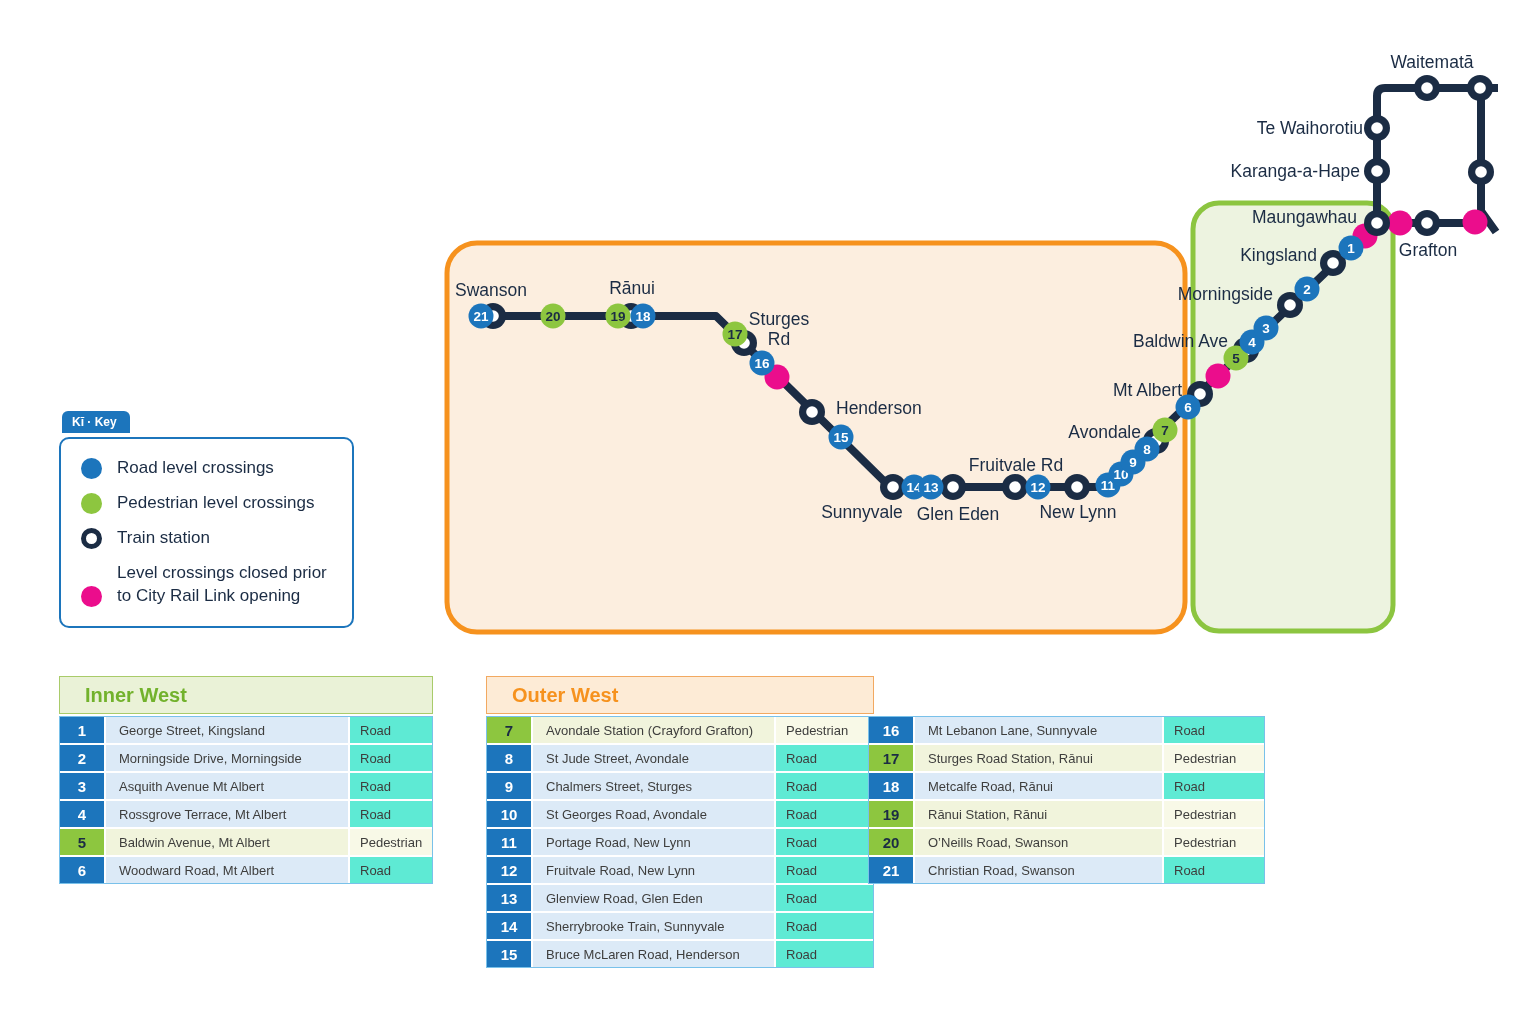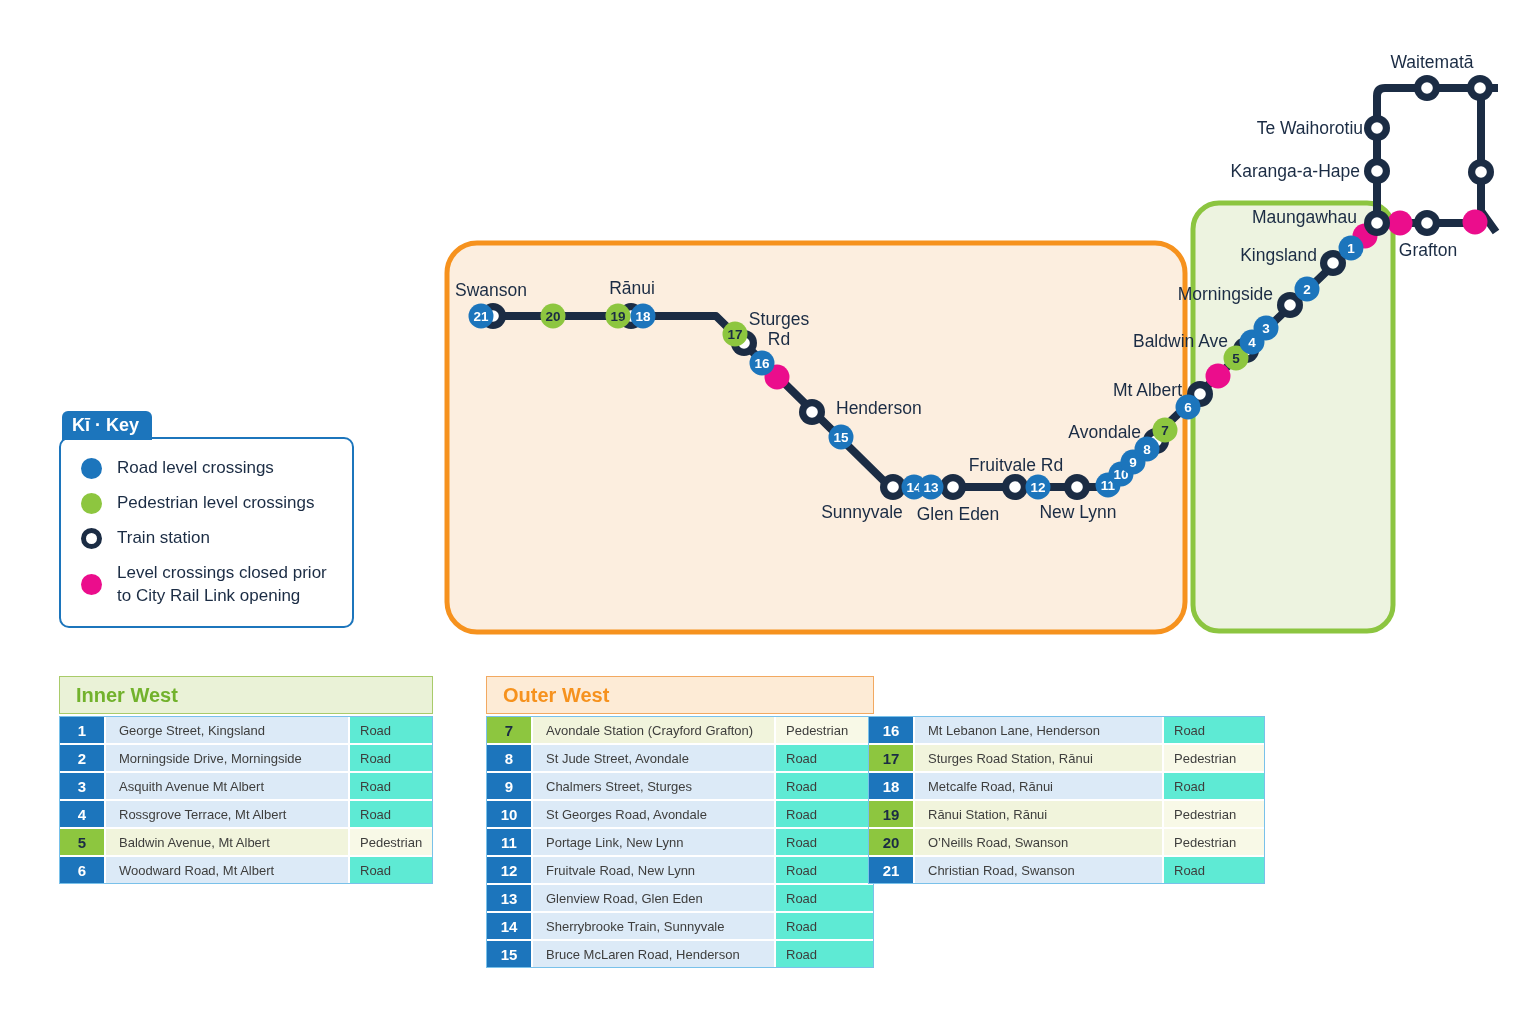--- a/index.html
+++ b/index.html
@@ -2,37 +2,37 @@
 <html><head>
 <meta charset="utf-8">
 <style>
   *{box-sizing:border-box;margin:0;padding:0}
   html,body{width:1535px;height:1010px;background:#fff;font-family:"Liberation Sans",sans-serif;overflow:hidden}
   .canvas{position:relative;width:1535px;height:1010px}
   #map-svg{position:absolute;left:0;top:0}
 
   
   .key-tab{position:absolute;left:62px;top:411px;background:#1C75BC;color:#fff;
-    font-size:18px;font-weight:bold;padding:4px 13px 4px 10px;border-radius:6px 6px 0 0;z-index:3}
+    font-size:12px;font-weight:bold;padding:4px 13px 4px 10px;border-radius:6px 6px 0 0;z-index:3}
   .key-box{position:absolute;left:59px;top:437px;width:295px;height:191px;background:#fff;
     border:2px solid #1C75BC;border-radius:10px;z-index:2;padding:17px 14px 0 20px}
-  .key-item{display:flex;align-items:center;margin-bottom:12px}
+  .key-item{display:flex;align-items:flex-end;margin-bottom:12px}
   .kdot{width:21px;height:21px;border-radius:50%;flex:0 0 21px;margin-right:15px;margin-top:1px}
   .kdot.road{background:#1C75BC}
   .kdot.ped{background:#8DC63F}
   .kdot.station{background:#fff;border:5px solid #1B2C44}
   .kdot.closed{background:#EB0D8C}
   .key-label{font-size:17px;line-height:23px;color:#1B2C44;width:232px}
 
   
   .data-table{position:absolute}
   .t0{left:59px;top:676px;width:374px}
   .t1{left:486px;top:676px;width:388px}
   .t2{left:868px;top:716px;width:397px}
-  .t-header{height:38px;display:flex;align-items:center;padding-left:16px;
+  .t-header{height:38px;display:flex;align-items:center;padding-left:25px;
     font-size:20px;font-weight:bold;margin-bottom:2px;border:1px solid}
   .t0 .t-header{background:#EAF2D7;border-color:#A9CB6A;color:#72B22C}
   .t1 .t-header{background:#FDEBD6;border-color:#F2A961;color:#F6921E}
   .rows{border:1px solid #79C1EA;background:#fff}
   .row{display:grid;gap:2px;height:26px;margin-bottom:2px}
   .row:last-child{margin-bottom:0}
   .t0 .row{grid-template-columns:44px 1fr 82px}
   .t1 .row{grid-template-columns:44px 1fr 97px}
   .t2 .row{grid-template-columns:44px 1fr 100px}
   .badge{background:#1C75BC;color:#fff;font-size:15px;font-weight:bold;
@@ -237,21 +237,21 @@
           <div class="cell name">Chalmers Street, Sturges</div>
           <div class="cell type">Road</div>
         </div>
         <div class="row">
           <div class="badge">10</div>
           <div class="cell name">St Georges Road, Avondale</div>
           <div class="cell type">Road</div>
         </div>
         <div class="row">
           <div class="badge">11</div>
-          <div class="cell name">Portage Link, New Lynn</div>
+          <div class="cell name">Portage Road, New Lynn</div>
           <div class="cell type">Road</div>
         </div>
         <div class="row">
           <div class="badge">12</div>
           <div class="cell name">Fruitvale Road, New Lynn</div>
           <div class="cell type">Road</div>
         </div>
         <div class="row">
           <div class="badge">13</div>
           <div class="cell name">Glenview Road, Glen Eden</div>
@@ -267,21 +267,21 @@
           <div class="cell name">Bruce McLaren Road, Henderson</div>
           <div class="cell type">Road</div>
         </div>
       </div>
   </div>
 
   <div class="data-table t2" data-table="2">
     <div class="rows">
         <div class="row">
           <div class="badge">16</div>
-          <div class="cell name">Mt Lebanon Lane, Henderson</div>
+          <div class="cell name">Mt Lebanon Lane, Sunnyvale</div>
           <div class="cell type">Road</div>
         </div>
         <div class="row ped">
           <div class="badge">17</div>
           <div class="cell name">Sturges Road Station, Rānui</div>
           <div class="cell type">Pedestrian</div>
         </div>
         <div class="row">
           <div class="badge">18</div>
           <div class="cell name">Metcalfe Road, Rānui</div>

